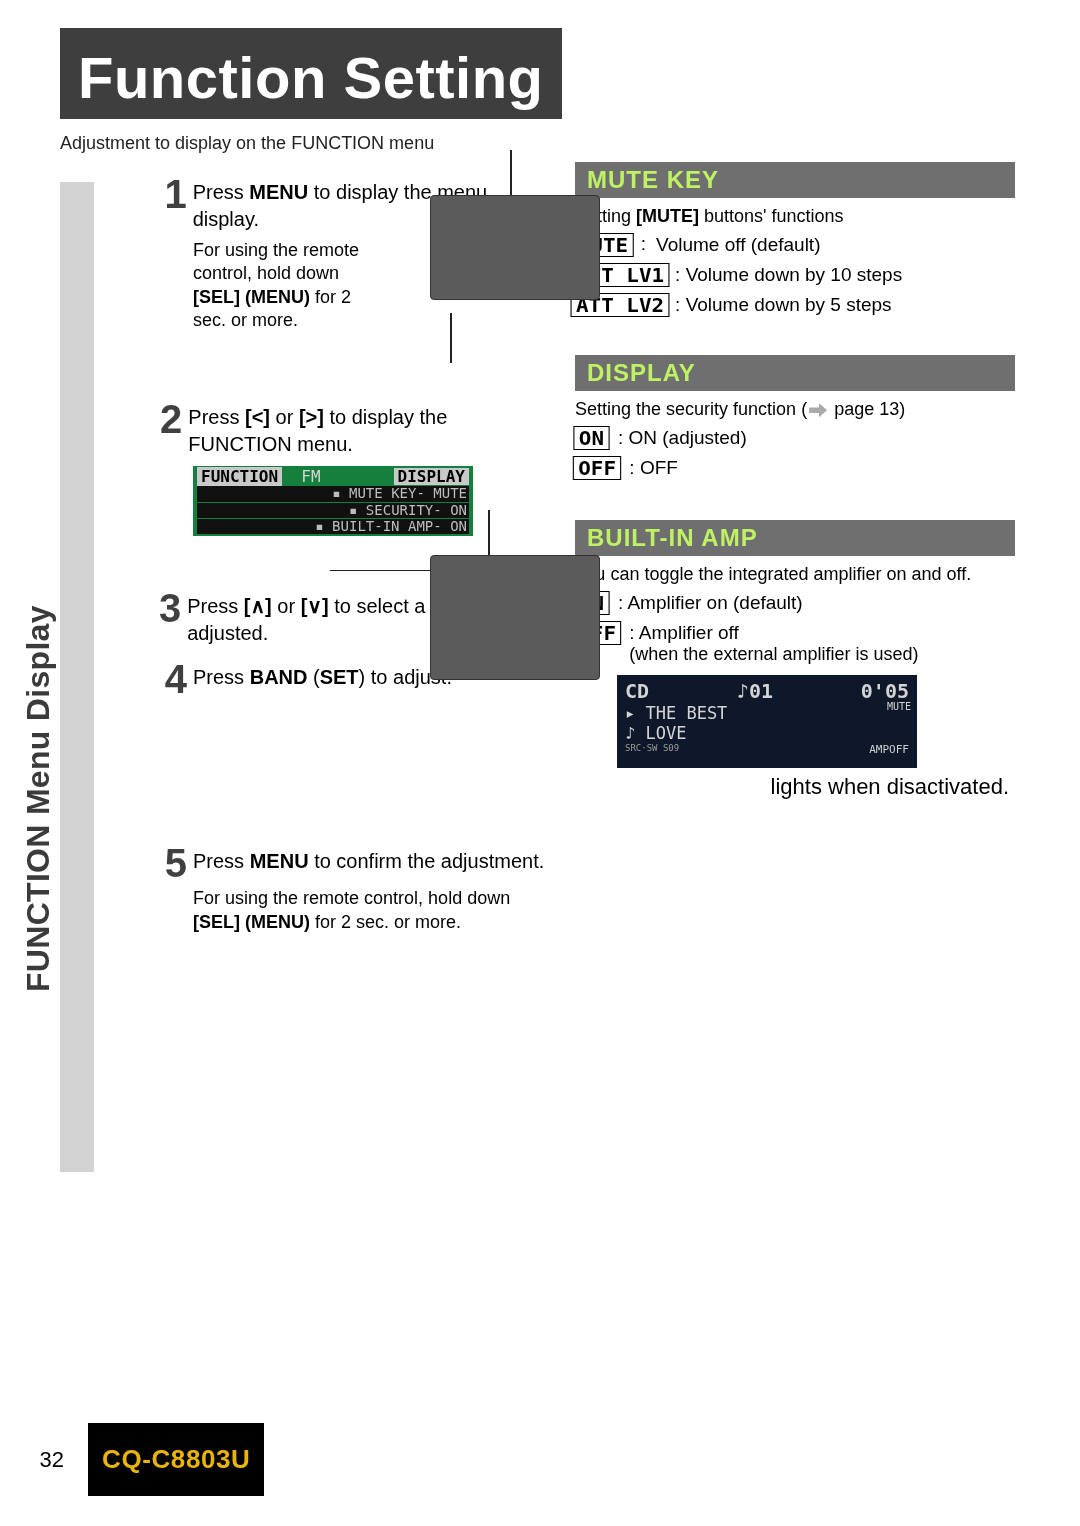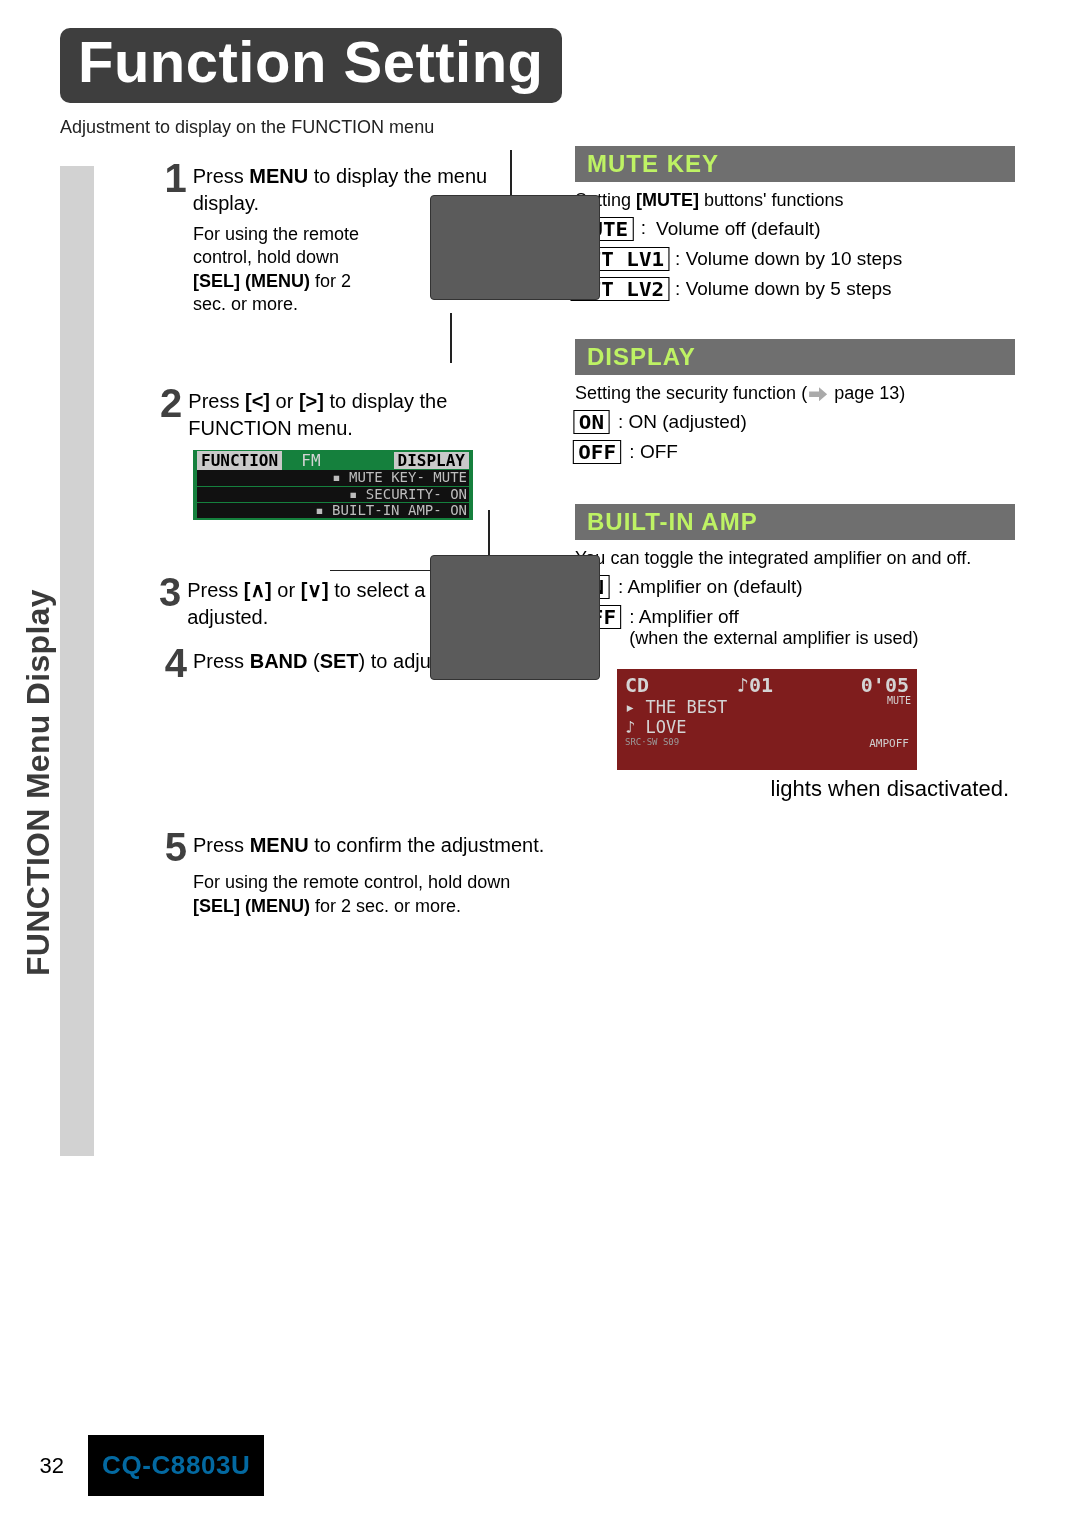--- a/index.html
+++ b/index.html
@@ -1,18 +1,18 @@
 <!DOCTYPE html>
 <html><head>
   <meta charset="utf-8">
   <style>
     * { margin:0; padding:0; box-sizing:border-box; }
     body { font-family: Arial, Helvetica, sans-serif; background:#fff; width:1080px; height:1526px; margin:0; overflow:hidden; }
     .page { position:relative; width:1080px; height:1526px; padding:28px 60px 30px 60px; }
-    .title-bar { background:#3e3e3e; display:inline-block; padding:0 18px 8px 18px; margin-bottom:10px;border-radius:10px; }
+    .title-bar { background:#3e3e3e; display:inline-block; padding:16px 18px 8px 18px; margin-bottom:10px; }
     .title-bar span { color:#fff; font-size:58px; font-weight:700; font-family:"Arial Narrow", Arial, sans-serif; letter-spacing:0.5px; }
     .subtitle { margin-top:4px; font-size:18px; color:#222; }
     .body { margin-top:8px; display:flex; }
     .left-col { width:95px; position:relative; }
     .gray-strip { width:34px; background:#d2d2d2; height:990px; margin-top:20px; }
     .vlabel { position:absolute; left:-40px; top:830px; transform:rotate(-90deg); transform-origin:left top; font-family:"Arial Narrow", Arial, sans-serif; font-size:32px; font-weight:800; color:#3b3b3b; letter-spacing:0.3px; white-space:nowrap; }
     .center-col { width:420px; padding-right:20px; }
     .right-col { width:440px; }
     .step { display:flex; margin-top:14px; margin-bottom:6px; }
     .step-num { font-family:"Arial Narrow", Arial, sans-serif; font-size:40px; font-weight:700; color:#404040; width:32px; text-align:right; line-height:0.9; margin-right:6px; }
@@ -29,29 +29,29 @@
     .lcd .row { display:flex; justify-content:flex-end; background:#111; margin-top:1px; padding:0 2px; font-size:14px; color:#bdbdbd;}
     .gray-band { background:#6f6f6f; color:#bef264; font-family:"Arial Narrow", Arial, sans-serif; font-weight:800; letter-spacing:1px; padding:4px 12px; font-size:24px; margin-top:0; }
     .band2 { margin-top:38px; }
     .band3 { margin-top:40px; }
     .desc { font-size:18px; margin-top:8px; }
     .opt { display:flex; align-items:flex-start; margin-top:6px; font-size:19px; gap:10px;}
     .opt .lbl { font-family:"Lucida Console", Monaco, monospace; font-size:19px; font-weight:700; border:1px solid #000; padding:0 4px; background:#fff; display:inline-block; transform:scaleX(1.1); }
     .opt .txt { padding-top:1px; }
     .opt .sub { font-size:18px; display:block; margin-left:0; }
     .arrow-ref { display:inline-block; width:18px; height:14px; background:#aaa; clip-path: polygon(0 30%, 55% 30%, 55% 0, 100% 50%, 55% 100%, 55% 70%, 0 70%); vertical-align:middle; margin:0 2px;}
-    .cd-lcd { margin-top:20px; margin-left:42px; width:300px; background:#7f1d1d; color:#d4d4d4; font-family:"Lucida Console", Monaco, monospace; padding:4px 8px 20px 8px; font-size:17px; position:relative;}
+    .cd-lcd { margin-top:10px; margin-left:42px; width:300px; background:#0f172a; color:#d4d4d4; font-family:"Lucida Console", Monaco, monospace; padding:4px 8px 12px 8px; font-size:17px; position:relative;}
     .cd-lcd .r1 { display:flex; justify-content:space-between; font-weight:700; font-size:20px;}
     .cd-lcd .disc { position:absolute; right:6px; top:26px; font-size:10px; }
     .cd-lcd .ampoff { text-align:right; font-size:11px; color:#cfcfcf; }
     .cd-lcd .btm { font-size:9px; color:#9a9a9a; }
     .cd-lcd-cap { margin-top:6px; font-size:22px; text-align:right; margin-right:0; padding-right:6px; }
     .footer { position:absolute; bottom:30px; left:0; width:100%; display:flex; align-items:center; padding-left:24px;}
     .pg { font-size:22px; margin-right:24px; width:40px; text-align:right; }
-    .model { background:#000; color:#0369a1; font-family:"Arial Narrow",Arial, sans-serif; font-size:26px; font-weight:800; padding:15px 14px; letter-spacing:0.6px; }
+    .model { background:#000; color:#eab308; font-family:"Arial Narrow",Arial, sans-serif; font-size:26px; font-weight:800; padding:21px 14px; letter-spacing:0.6px; }
     b { font-weight:700; }
   </style>
 </head>
 <body>
 
 <div class="page">
   <div class="title-bar">
     <span>Function Setting</span>
   </div>
   <div class="subtitle">Adjustment to display on the FUNCTION menu</div>

